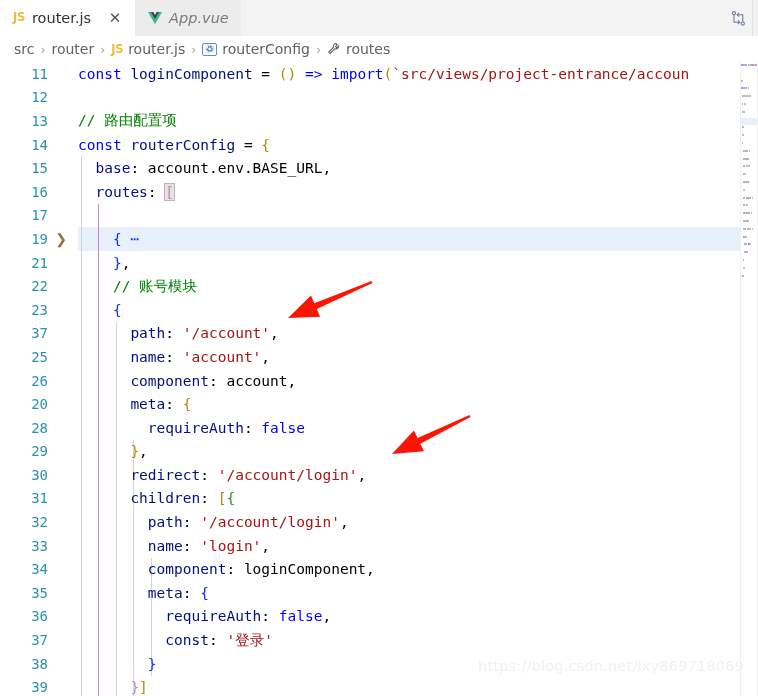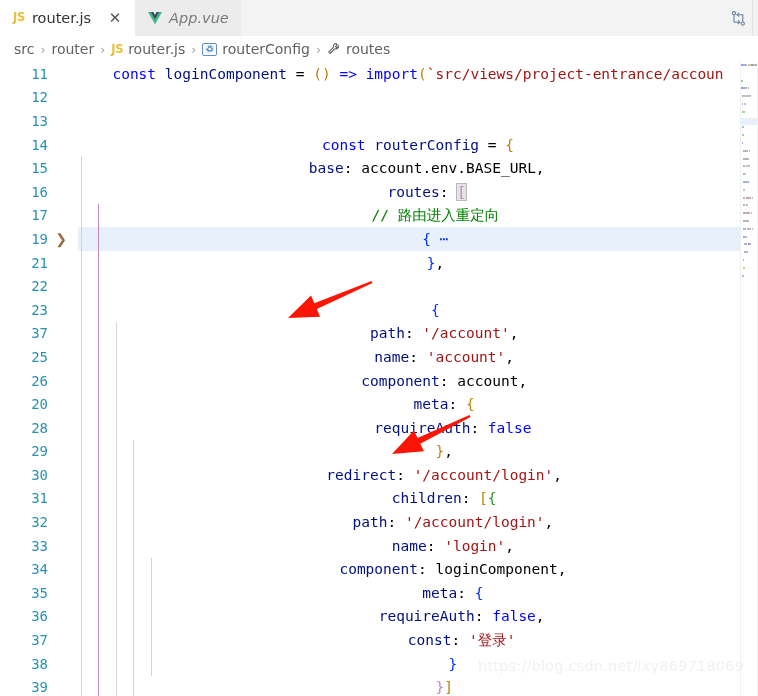--- a/index.html
+++ b/index.html
@@ -72,21 +72,20 @@
     color:#2b91af;font-size:14px;flex:none;z-index:2;
     font-family:"DejaVu Sans Mono","Liberation Mono",monospace;
   }
   .fold{
     width:26px;flex:none;text-align:center;color:#9a6b3f;font-size:14px;z-index:2;
     font-family:"DejaVu Sans","Liberation Sans",sans-serif;
   }
   .code{
     flex:1;padding-left:4px;z-index:2;position:relative;color:#000000;
     font-family:"DejaVu Sans Mono","Liberation Mono",monospace;
-    text-align:center;
   }
   
   .t-kw{color:#0000ff;}
   .t-str{color:#a31515;}
   .t-cmt{color:#008000;}
   .t-br1{color:#0431fa;}
   .t-br2{color:#319331;}
   .t-var{color:#001080;}
   .t-yel{color:#b8860b;}
   .t-pink{color:#c586c0;}
@@ -196,28 +195,28 @@
     <div class="guides" id="guides">
         <div class="guide" style="left: 81px; top: 94.4px; height: 613.6px;"></div>
         <div class="guide active" style="left: 98.44px; top: 141.6px; height: 566.4px;"></div>
         <div class="guide" style="left: 115.88px; top: 259.6px; height: 424.8px;"></div>
         <div class="guide" style="left: 133.32px; top: 377.6px; height: 283.2px;"></div>
         <div class="guide" style="left: 150.76px; top: 495.6px; height: 118px;"></div>
       </div>
     <div class="code-rows" id="code-rows">
         <div class="row"><div class="lineno">11</div><div class="fold"></div><div class="code"><span class="t-kw">const</span><span class="t-plain"> </span><span class="t-var">loginComponent</span><span class="t-plain"> = </span><span class="t-yel">(</span><span class="t-yel">)</span><span class="t-plain"> </span><span class="t-kw">=&gt;</span><span class="t-plain"> </span><span class="t-kw">import</span><span class="t-yel">(</span><span class="t-str">`src/views/project-entrance/accoun</span></div></div>
         <div class="row"><div class="lineno">12</div><div class="fold"></div><div class="code"></div></div>
-        <div class="row"><div class="lineno">13</div><div class="fold"></div></div>
+        <div class="row"><div class="lineno">13</div><div class="fold"></div><div class="code"><span class="t-cmt">// 路由配置项</span></div></div>
         <div class="row"><div class="lineno">14</div><div class="fold"></div><div class="code"><span class="t-kw">const</span><span class="t-plain"> </span><span class="t-var">routerConfig</span><span class="t-plain"> = </span><span class="t-yel">{</span></div></div>
         <div class="row"><div class="lineno">15</div><div class="fold"></div><div class="code"><span class="t-var">  base</span><span class="t-plain">: </span><span class="t-plain">account</span><span class="t-plain">.env.BASE_URL,</span></div></div>
         <div class="row"><div class="lineno">16</div><div class="fold"></div><div class="code"><span class="t-var">  routes</span><span class="t-plain">: </span><span class="t-pink bracket-box">[</span></div></div>
-        <div class="row"><div class="lineno">17</div><div class="fold"></div><div class="code"><span class="t-cmt">    // 路由进入重定向</span></div></div>
+        <div class="row"><div class="lineno">17</div><div class="fold"></div></div>
         <div class="row highlight"><div class="hl-bg"></div><div class="lineno">19</div><div class="fold">❯</div><div class="code"><span class="t-br1">    {</span><span class="t-br1"> ⋯</span></div></div>
         <div class="row"><div class="lineno">21</div><div class="fold"></div><div class="code"><span class="t-br1">    }</span><span class="t-plain">,</span></div></div>
-        <div class="row"><div class="lineno">22</div><div class="fold"></div></div>
+        <div class="row"><div class="lineno">22</div><div class="fold"></div><div class="code"><span class="t-cmt">    // 账号模块</span></div></div>
         <div class="row"><div class="lineno">23</div><div class="fold"></div><div class="code"><span class="t-br1">    {</span></div></div>
         <div class="row"><div class="lineno">37</div><div class="fold"></div><div class="code"><span class="t-var">      path</span><span class="t-plain">: </span><span class="t-str">'/account'</span><span class="t-plain">,</span></div></div>
         <div class="row"><div class="lineno">25</div><div class="fold"></div><div class="code"><span class="t-var">      name</span><span class="t-plain">: </span><span class="t-str">'account'</span><span class="t-plain">,</span></div></div>
         <div class="row"><div class="lineno">26</div><div class="fold"></div><div class="code"><span class="t-var">      component</span><span class="t-plain">: </span><span class="t-plain">account</span><span class="t-plain">,</span></div></div>
         <div class="row"><div class="lineno">20</div><div class="fold"></div><div class="code"><span class="t-var">      meta</span><span class="t-plain">: </span><span class="t-yel">{</span></div></div>
         <div class="row"><div class="lineno">28</div><div class="fold"></div><div class="code"><span class="t-var">        requireAuth</span><span class="t-plain">: </span><span class="t-kw">false</span></div></div>
         <div class="row"><div class="lineno">29</div><div class="fold"></div><div class="code"><span class="t-yel">      }</span><span class="t-plain">,</span></div></div>
         <div class="row"><div class="lineno">30</div><div class="fold"></div><div class="code"><span class="t-var">      redirect</span><span class="t-plain">: </span><span class="t-str">'/account/login'</span><span class="t-plain">,</span></div></div>
         <div class="row"><div class="lineno">31</div><div class="fold"></div><div class="code"><span class="t-var">      children</span><span class="t-plain">: </span><span class="t-yel">[</span><span class="t-br2">{</span></div></div>
         <div class="row"><div class="lineno">32</div><div class="fold"></div><div class="code"><span class="t-var">        path</span><span class="t-plain">: </span><span class="t-str">'/account/login'</span><span class="t-plain">,</span></div></div>

